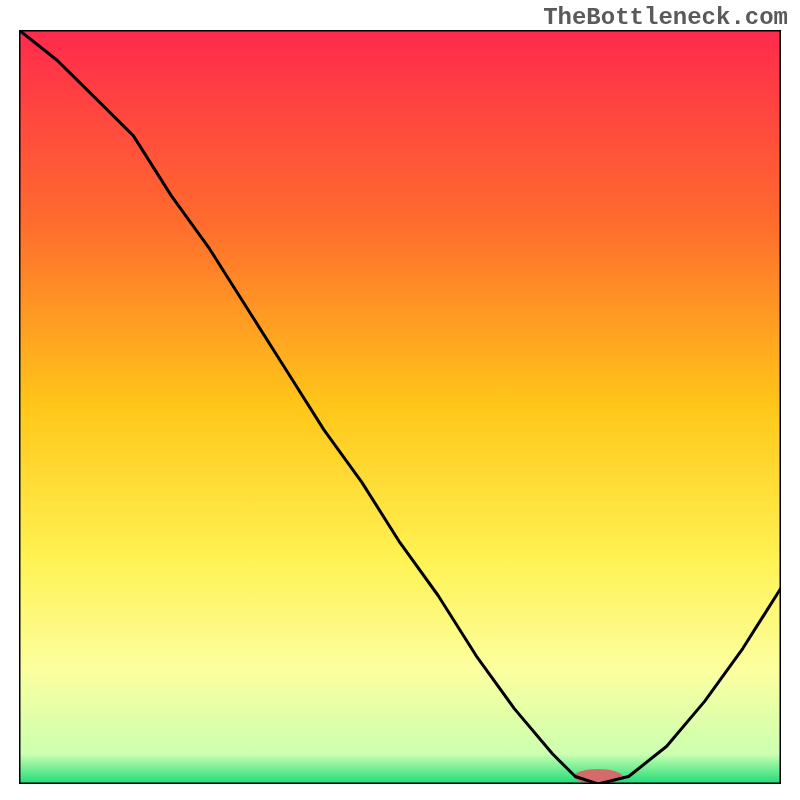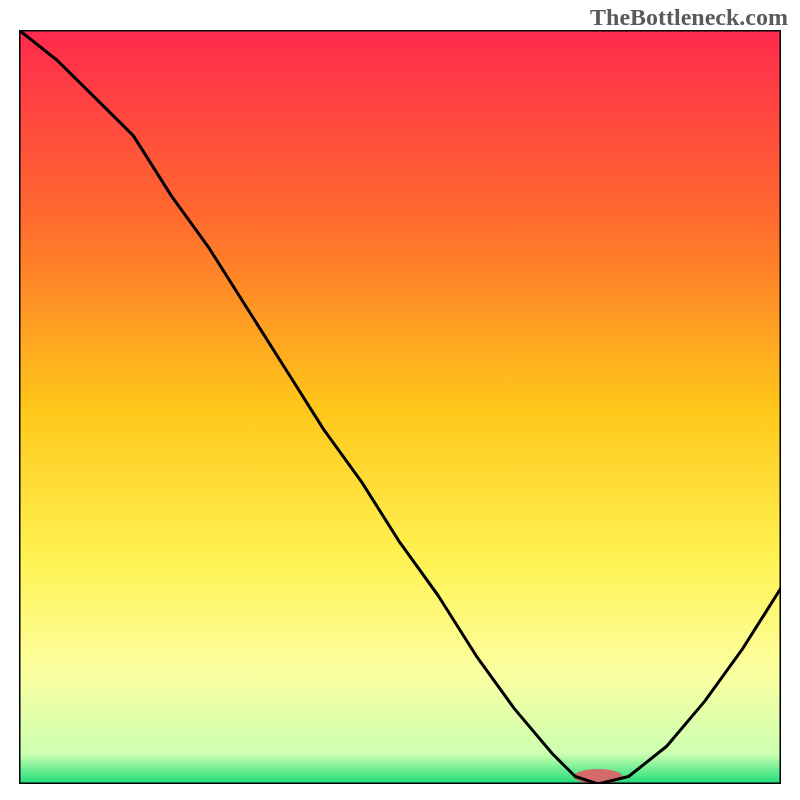--- a/index.html
+++ b/index.html
@@ -8,21 +8,21 @@
     width: 800px;
     height: 800px;
     background: #ffffff;
     position: relative;
     overflow: hidden;
   }
   .watermark {
     position: absolute;
     top: 4px;
     right: 12px;
-    font-family: Liberation Serif, serif;
+    font-family: Liberation Mono, monospace;
     font-size: 24px;
     font-weight: 600;
     color: #5a5a5a;
     z-index: 10;
   }
   .chart-container {
     position: absolute;
     left: 19px;
     top: 30px;
     width: 762px;

